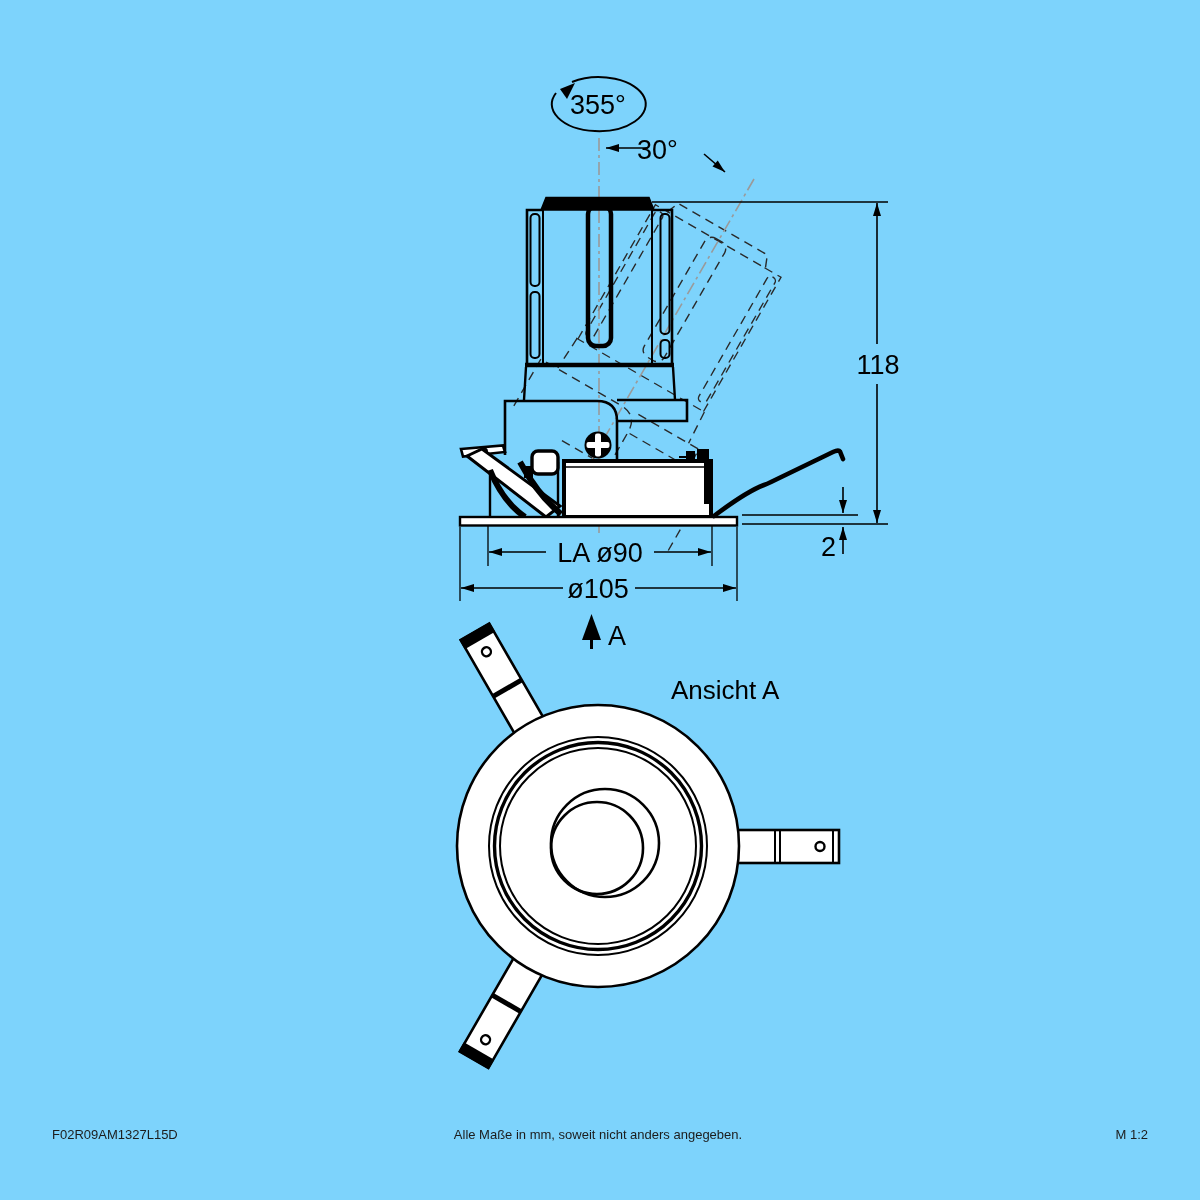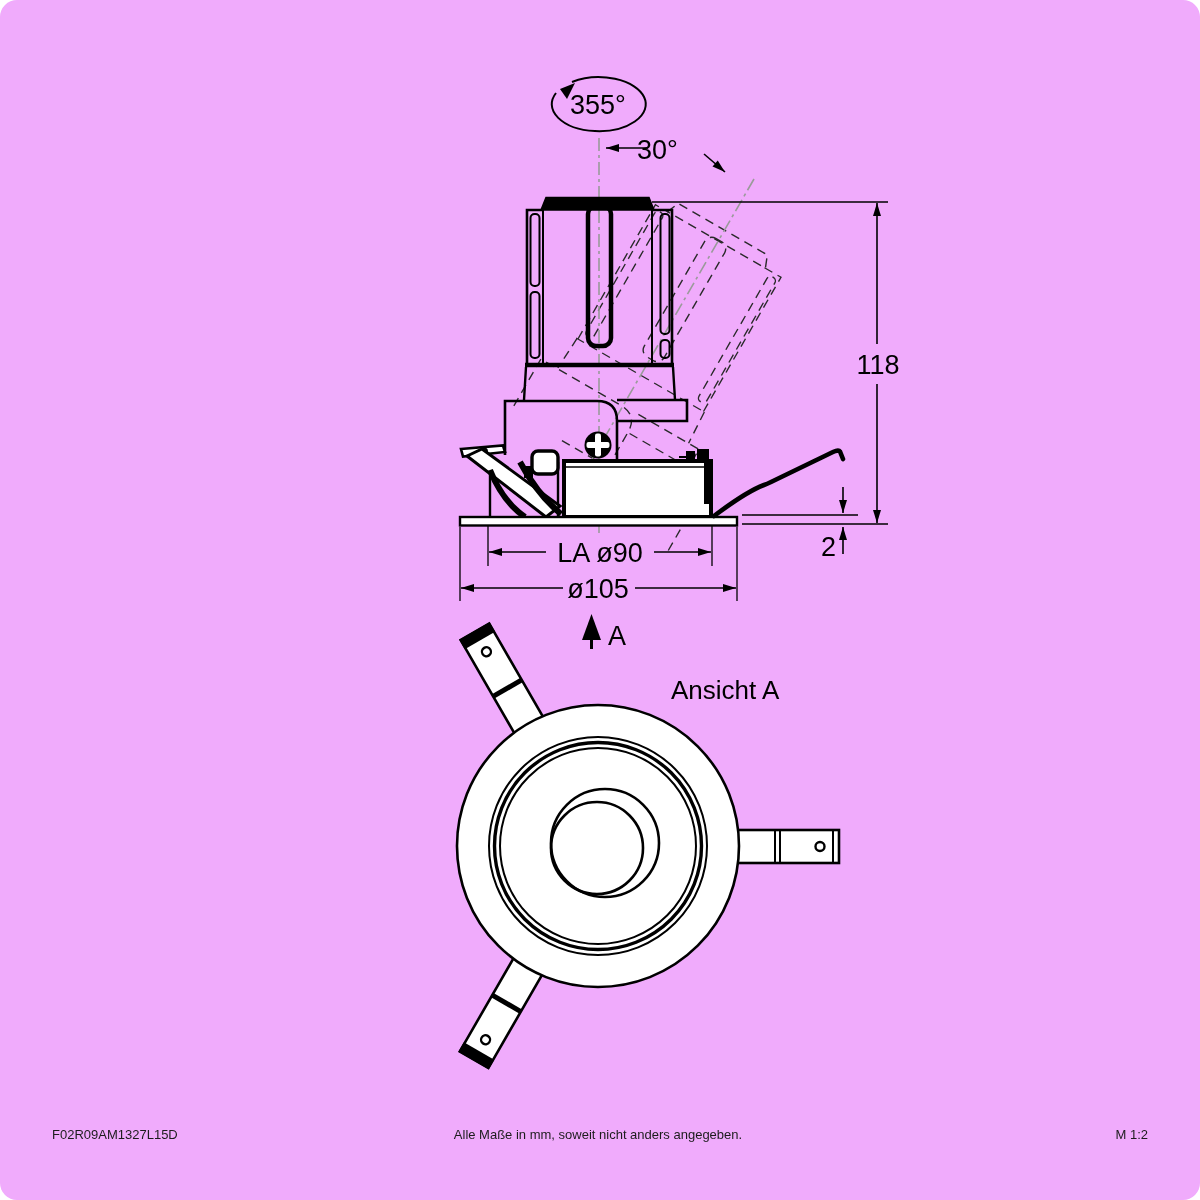--- a/index.html
+++ b/index.html
@@ -1,17 +1,17 @@
 <!DOCTYPE html>
 <html><head>
 <meta charset="utf-8">
 <style>
   html,body{margin:0;padding:0;background:#fff;}
-  .page{position:relative;width:1200px;height:1200px;background:#f0abfc;overflow:hidden;
-        font-family:"Liberation Sans",sans-serif;border-radius:17px;}
+  .page{position:relative;width:1200px;height:1200px;background:#7dd3fc;overflow:hidden;
+        font-family:"Liberation Sans",sans-serif;}
   svg text{font-family:"Liberation Sans","DejaVu Sans",sans-serif;fill:#000;}
   text.dim{font-size:27px;}
   text.view-title{font-size:26px;}
   text.footer{font-size:13px;fill:#1c1c1c;}
 </style>
 </head>
 <body>
 
 <div class="page">
 <svg width="1200" height="1200" viewBox="0 0 1200 1200">

